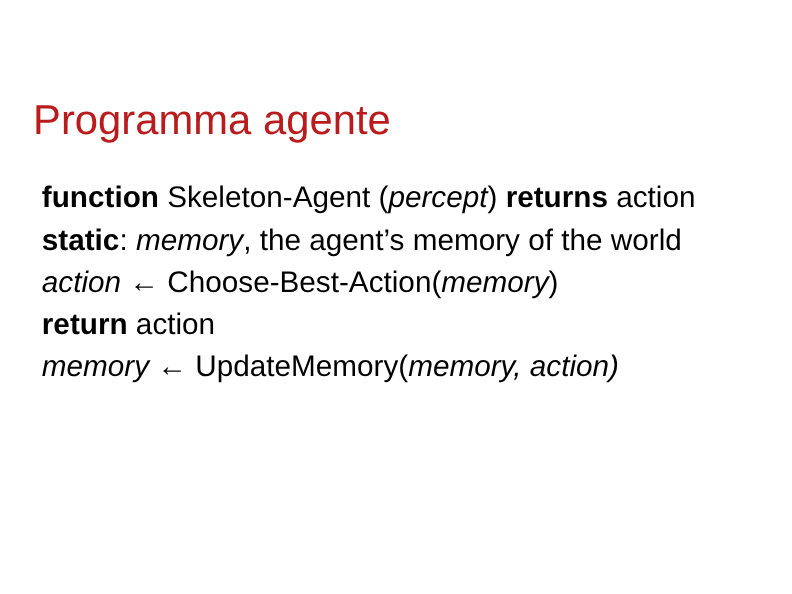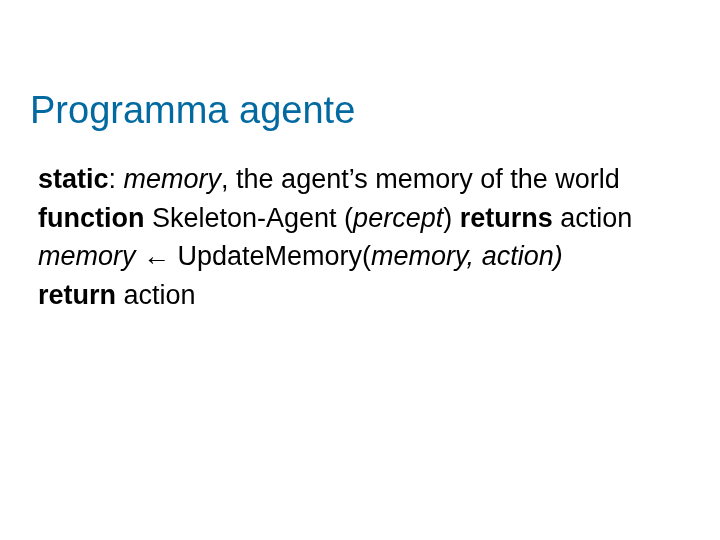--- a/index.html
+++ b/index.html
@@ -19,21 +19,21 @@
     height: 540px;
     background: #ffffff;
   }
   .slide-title {
     position: absolute;
     left: 30px;
     top: 64px;
     font-size: 38px;
     line-height: 44px;
     font-weight: normal;
-    color: #0369a1;
+    color: #b91c1c;
     white-space: nowrap;
     letter-spacing: 0px;
     margin-top: 24px;
   }
   .code-block {
     position: absolute;
     left: 38px;
     top: 160px;
     width: 634px;
     font-size: 27px;
@@ -65,19 +65,20 @@
   }
 </style>
 </head>
 <body>
 
 <div class="slide">
 
   <h1 class="slide-title">Programma agente</h1>
 
   <div class="code-block">
+      <span class="code-line"><span class="kw">function</span><span class="rom"> Skeleton-Agent (</span><span class="var">percept</span><span class="rom">) </span><span class="kw">returns</span><span class="rom"> action</span></span>
       <span class="code-line"><span class="kw">static</span><span class="rom">: </span><span class="var">memory</span><span class="rom">, the agent’s memory of the world</span></span>
-      <span class="code-line"><span class="kw">function</span><span class="rom"> Skeleton-Agent (</span><span class="var">percept</span><span class="rom">) </span><span class="kw">returns</span><span class="rom"> action</span></span>
+      <span class="code-line"><span class="var">action</span><span class="arrow"> ← </span><span class="rom">Choose-Best-Action(</span><span class="var">memory</span><span class="rom">)</span></span>
+      <span class="code-line"><span class="kw">return</span><span class="rom"> action</span></span>
       <span class="code-line"><span class="var">memory</span><span class="arrow"> ← </span><span class="rom">UpdateMemory(</span><span class="var">memory</span><span class="var">, </span><span class="var">action</span><span class="var">)</span></span>
-      <span class="code-line"><span class="kw">return</span><span class="rom"> action</span></span>
     </div>
 
 </div>
 
 </body></html>

